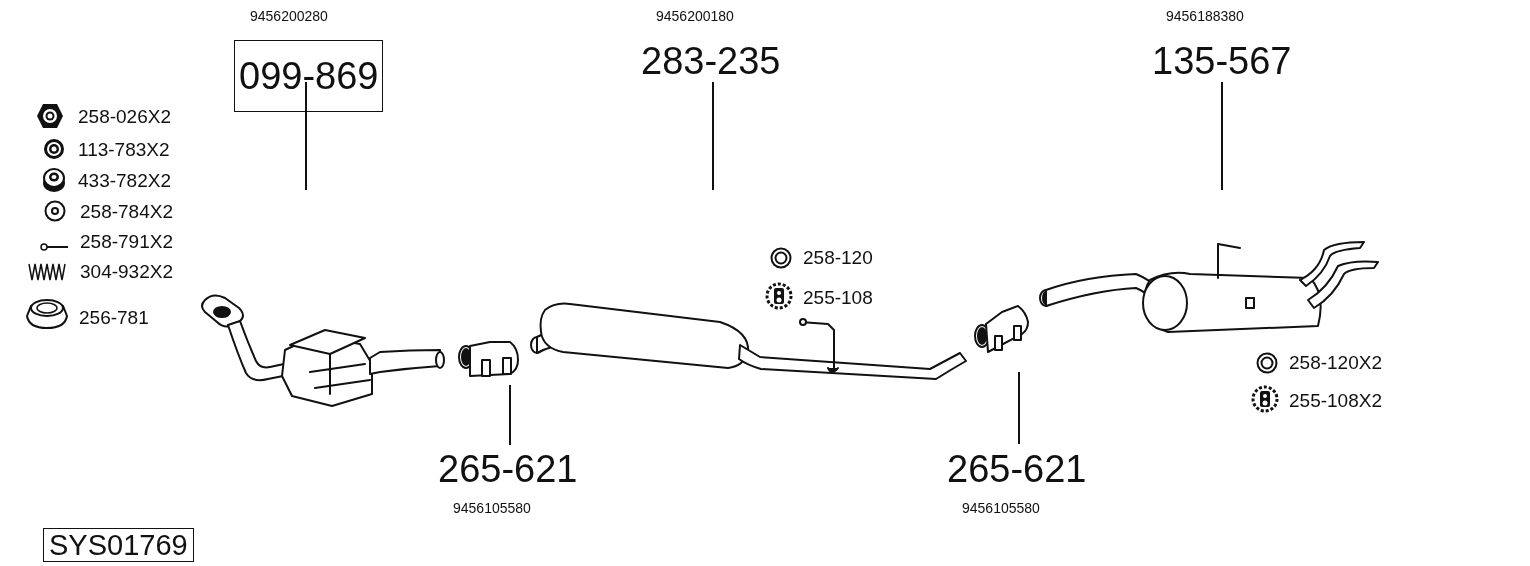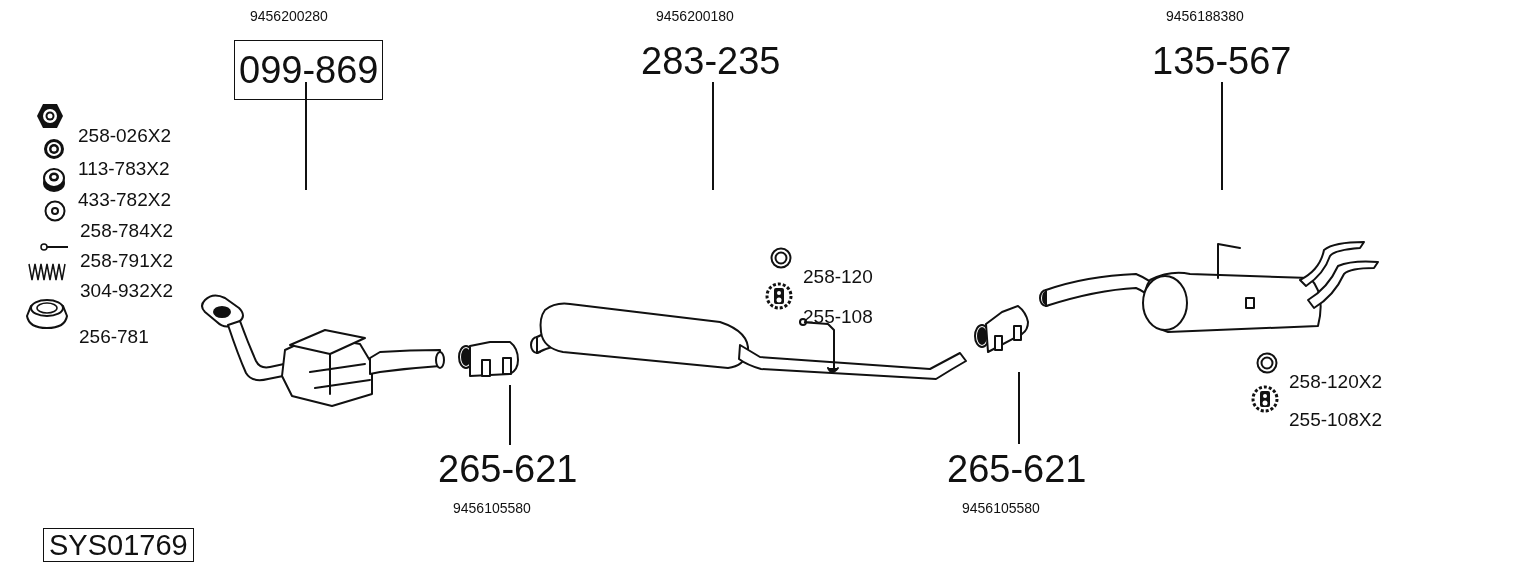--- a/index.html
+++ b/index.html
@@ -1,22 +1,22 @@
 <!DOCTYPE html>
 <html><head>
 <meta charset="utf-8">
 <style>
   html,body{margin:0;padding:0;background:#fff;}
   body{width:1530px;height:566px;position:relative;overflow:hidden;font-family:"Liberation Sans",sans-serif;color:#111;}
   .abs{position:absolute;}
   .oem{font-size:14px;white-space:nowrap;}
   .part{font-size:38px;white-space:nowrap;letter-spacing:0px;}
-  .boxed{border:1.5px solid #111;padding:10px 4px;line-height:38px;}
+  .boxed{border:1.5px solid #111;padding:16px 4px;line-height:38px;}
   .leader{position:absolute;width:2px;background:#111;}
-  .acc-label{font-size:19px;white-space:nowrap;margin-top:19px;}
+  .acc-label{font-size:19px;white-space:nowrap;}
   .sys{font-size:29px;border:1.5px solid #111;padding:0 5px;line-height:32px;margin-left:40px;}
   svg.diagram{position:absolute;left:0;top:0;}
   .acc-icon{position:absolute;}
 </style>
 </head>
 <body>
 
 <svg class="diagram" width="1530" height="566" viewBox="0 0 1530 566">
   <g fill="#fff" stroke="#111" stroke-width="2" stroke-linejoin="round" stroke-linecap="round">
 

